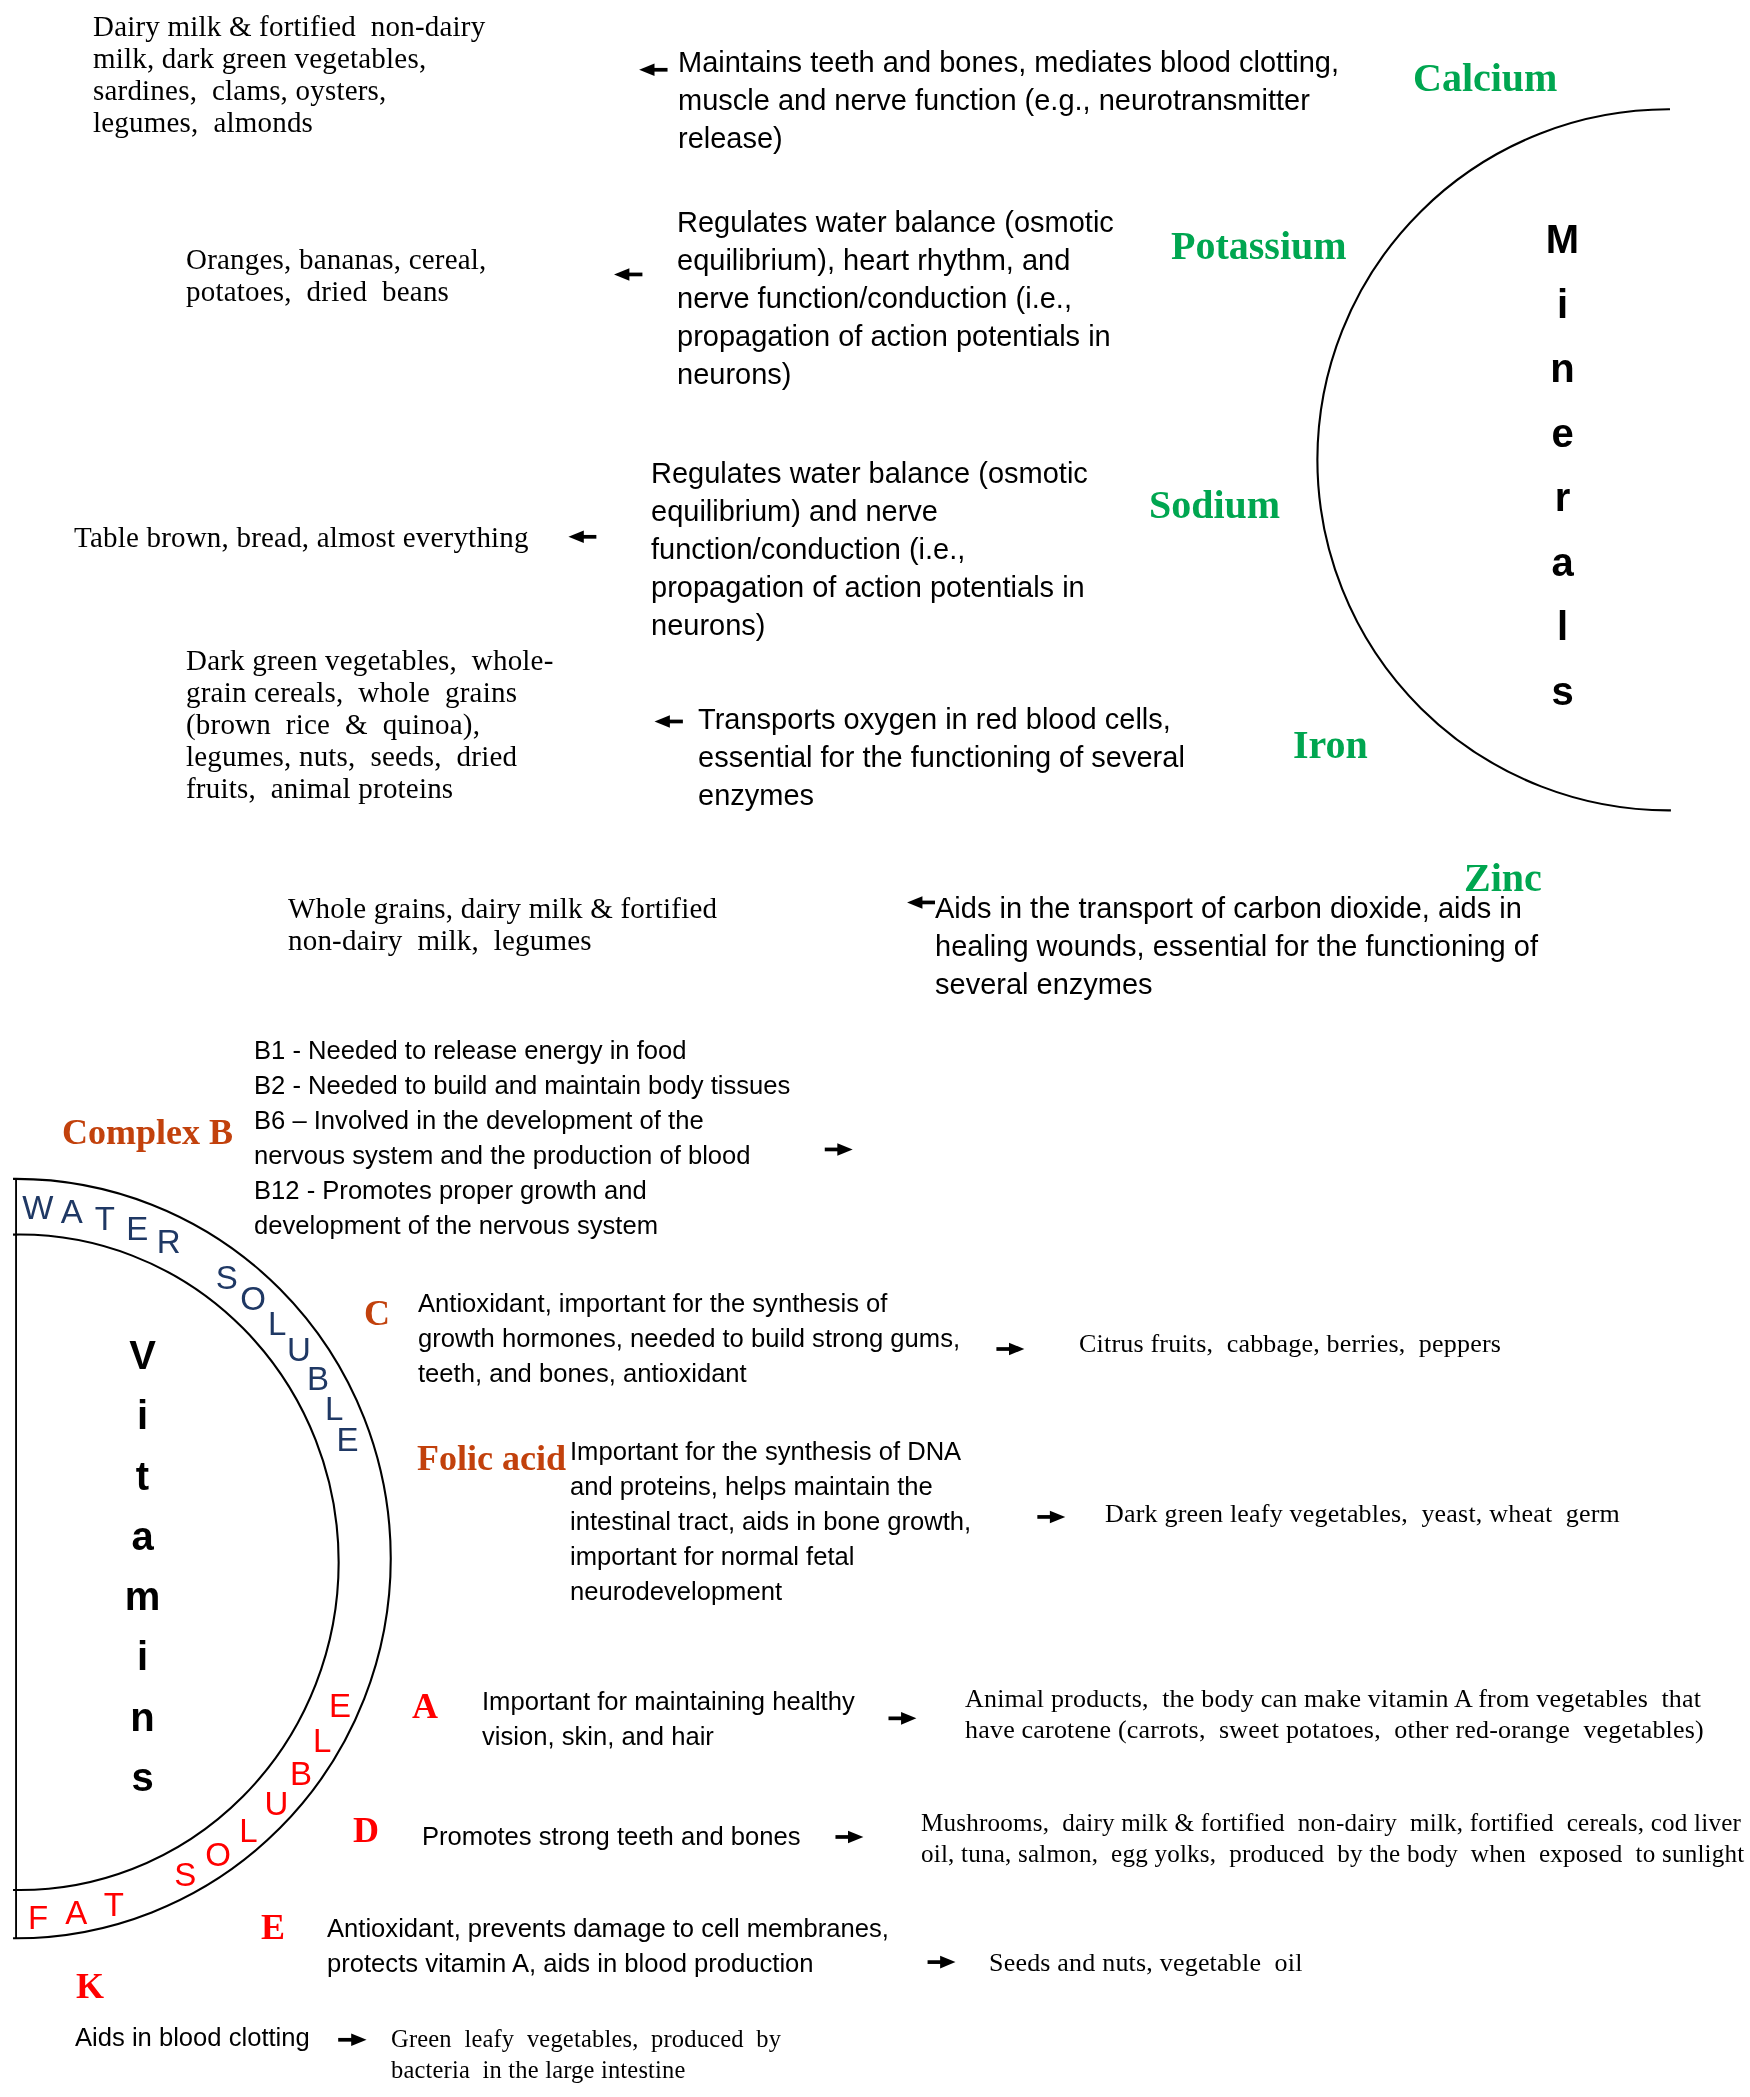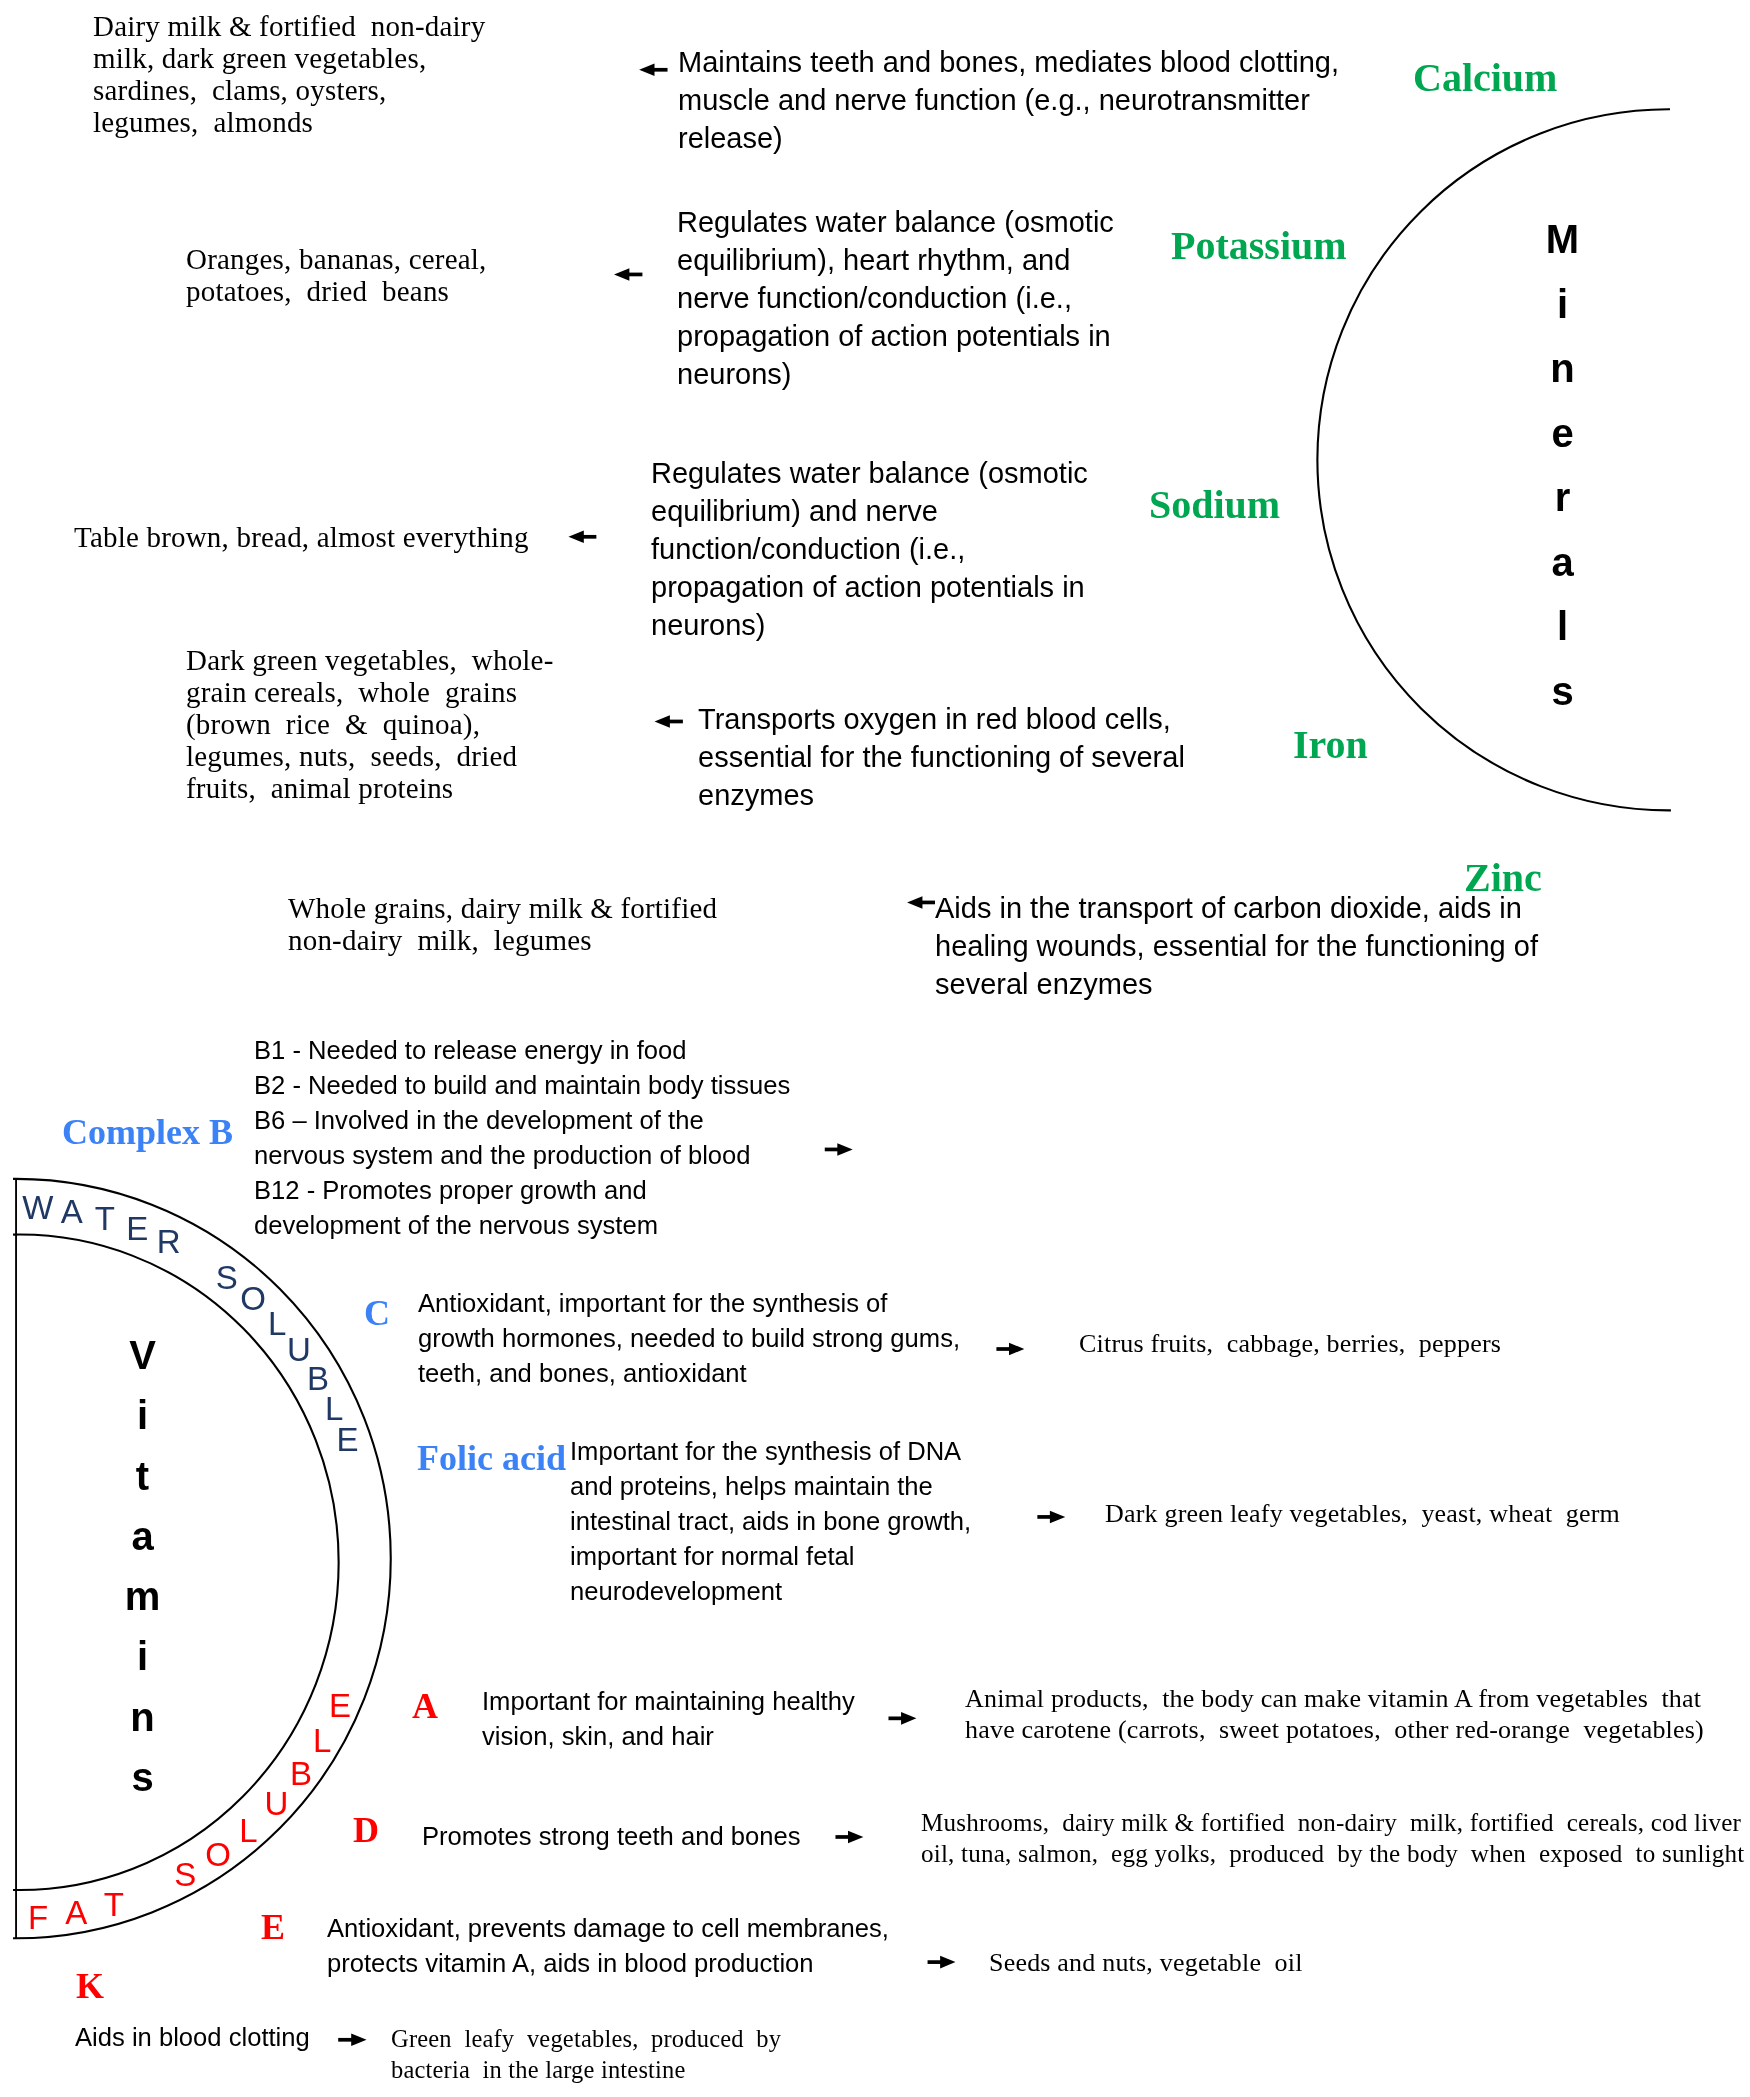--- a/index.html
+++ b/index.html
@@ -13,21 +13,21 @@
   .la{text-align:left;}
   .ca{text-align:center;}
   
   .src{font-size:29px;line-height:32px;letter-spacing:0.2px;}
   .src2{font-size:26px;line-height:30.5px;letter-spacing:0.2px;}
   
   .fn{font-size:29px;line-height:38px;}
   .fn2{font-size:25.6px;line-height:35px;}
   
   .nm-green{color:#00A650;font-weight:bold;font-size:40px;line-height:40px;}
-  .nm-blue{color:#3b82f6;font-weight:bold;font-size:36px;line-height:36px;}
+  .nm-blue{color:#c2410c;font-weight:bold;font-size:36px;line-height:36px;}
   .nm-red{color:#FF0000;font-weight:bold;font-size:36px;line-height:36px;}
   .vletter{font-weight:bold;font-size:35px;line-height:35px;}
   svg.ov{position:absolute;left:0;top:0;width:1750px;height:2097px;overflow:visible;pointer-events:none;}
 </style>
 </head>
 <body>
 
 <div id="page">
 
   <div class="abs srf src ra" style="left:93px;top:9.8px;width:522px;">Dairy milk &amp; fortified  non-dairy

